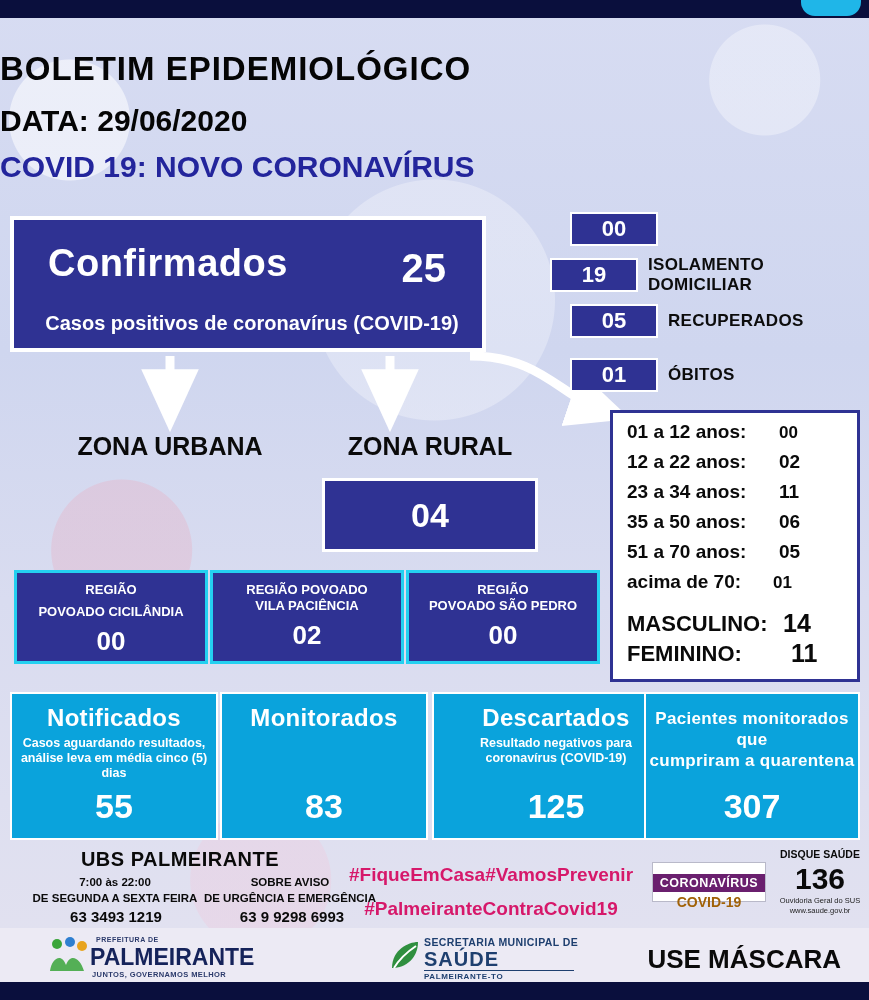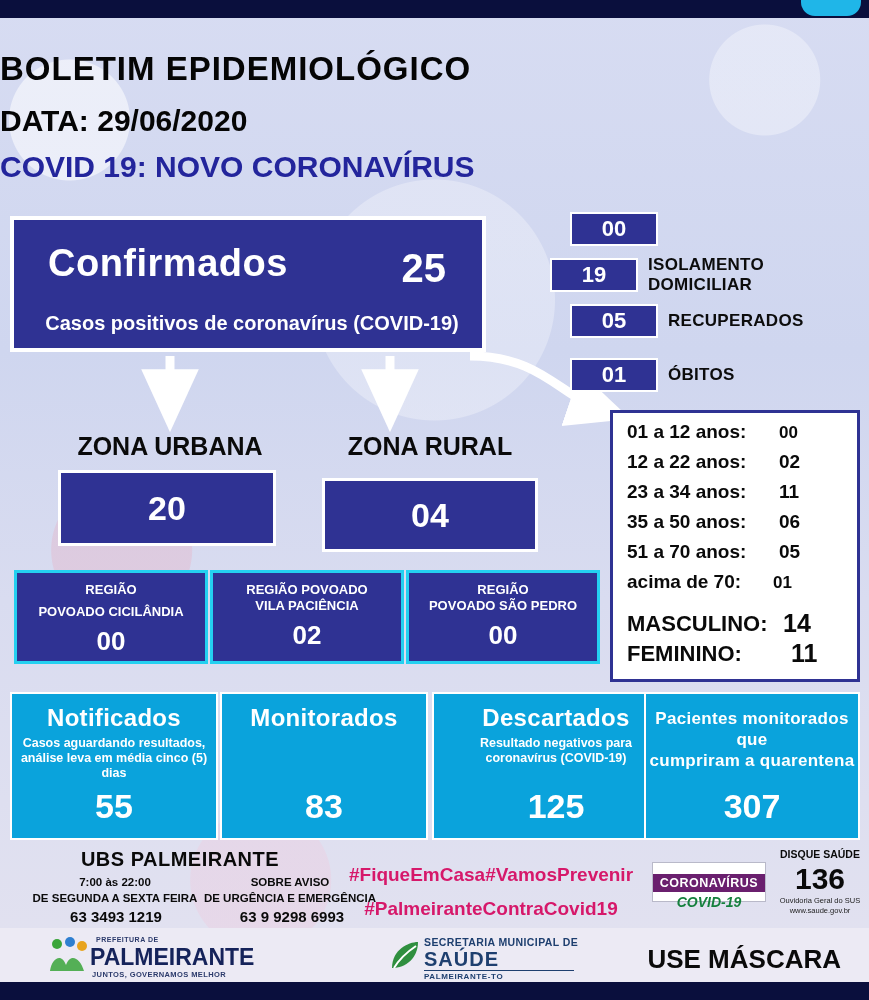--- a/index.html
+++ b/index.html
@@ -114,21 +114,21 @@
     font-size:20px;font-weight:bold;color:#0a0a0a;letter-spacing:.5px;}
   .ubs-l{position:absolute;font-size:11.5px;font-weight:bold;color:#0a0a0a;text-align:center;}
   .ubs-tel{position:absolute;font-size:15px;font-weight:bold;color:#0a0a0a;text-align:center;}
   .hash{position:absolute;text-align:center;font-size:19px;font-weight:bold;color:#d6186a;}
   .corona-badge{
     position:absolute;left:652px;top:18px;width:114px;height:40px;background:#ffffff;
     border:1px solid #b9b9c9;box-sizing:border-box;text-align:center;
   }
   .corona-badge .cb1{background:#6a1f6e;color:#fff;font-size:12.5px;font-weight:bold;
     letter-spacing:.5px;padding:2px 0;margin-top:11px;}
-  .corona-badge .cb2{color:#15803d;font-size:14px;font-weight:bold;padding:2px 6px;font-style:italic;}
+  .corona-badge .cb2{color:#a16207;font-size:14px;font-weight:bold;padding:2px 6px;}
   .disque{position:absolute;left:772px;top:4px;width:96px;text-align:center;
     font-size:10.5px;font-weight:bold;color:#0a0a0a;}
   .disque-num{position:absolute;left:772px;top:18px;width:96px;text-align:center;
     font-size:30px;font-weight:bold;color:#0a0a0a;}
   .disque-sub{position:absolute;left:766px;top:52px;width:108px;text-align:center;
     font-size:7.5px;color:#222;line-height:10px;}
 
   .botbar{position:absolute;left:0;top:928px;width:869px;height:54px;background:#eceaf4;}
   .usemask{position:absolute;right:28px;top:944px;font-size:26px;font-weight:bold;color:#0a0a0a;}
 
@@ -181,21 +181,20 @@
   <div class="stat-row" style="left:570px;top:304px;width:290px;">
     <div class="stat-num">05</div>
     <div class="stat-lbl">RECUPERADOS</div>
   </div>
   <div class="stat-row" style="left:570px;top:358px;width:290px;">
     <div class="stat-num">01</div>
     <div class="stat-lbl">ÓBITOS</div>
   </div>
 
   <div class="zona-lbl" style="left:52px;top:420px;width:236px;margin-top:12px;">ZONA URBANA</div>
-  <div class="zona-box" style="left:58px;top:470px;width:218px;height:76px;">20</div>
 
   <div class="zona-lbl" style="left:318px;top:432px;width:224px;">ZONA RURAL</div>
   <div class="zona-box" style="left:322px;top:478px;width:216px;height:74px;">04</div>
 
   <div class="reg-box" style="left:14px;width:194px;">
     <div class="reg-t">REGIÃO</div>
     <div class="reg-t" style="margin-top:6px">POVOADO CICILÂNDIA</div>
     <div class="reg-n">00</div>
   </div>
   <div class="reg-box" style="left:210px;width:194px;">

